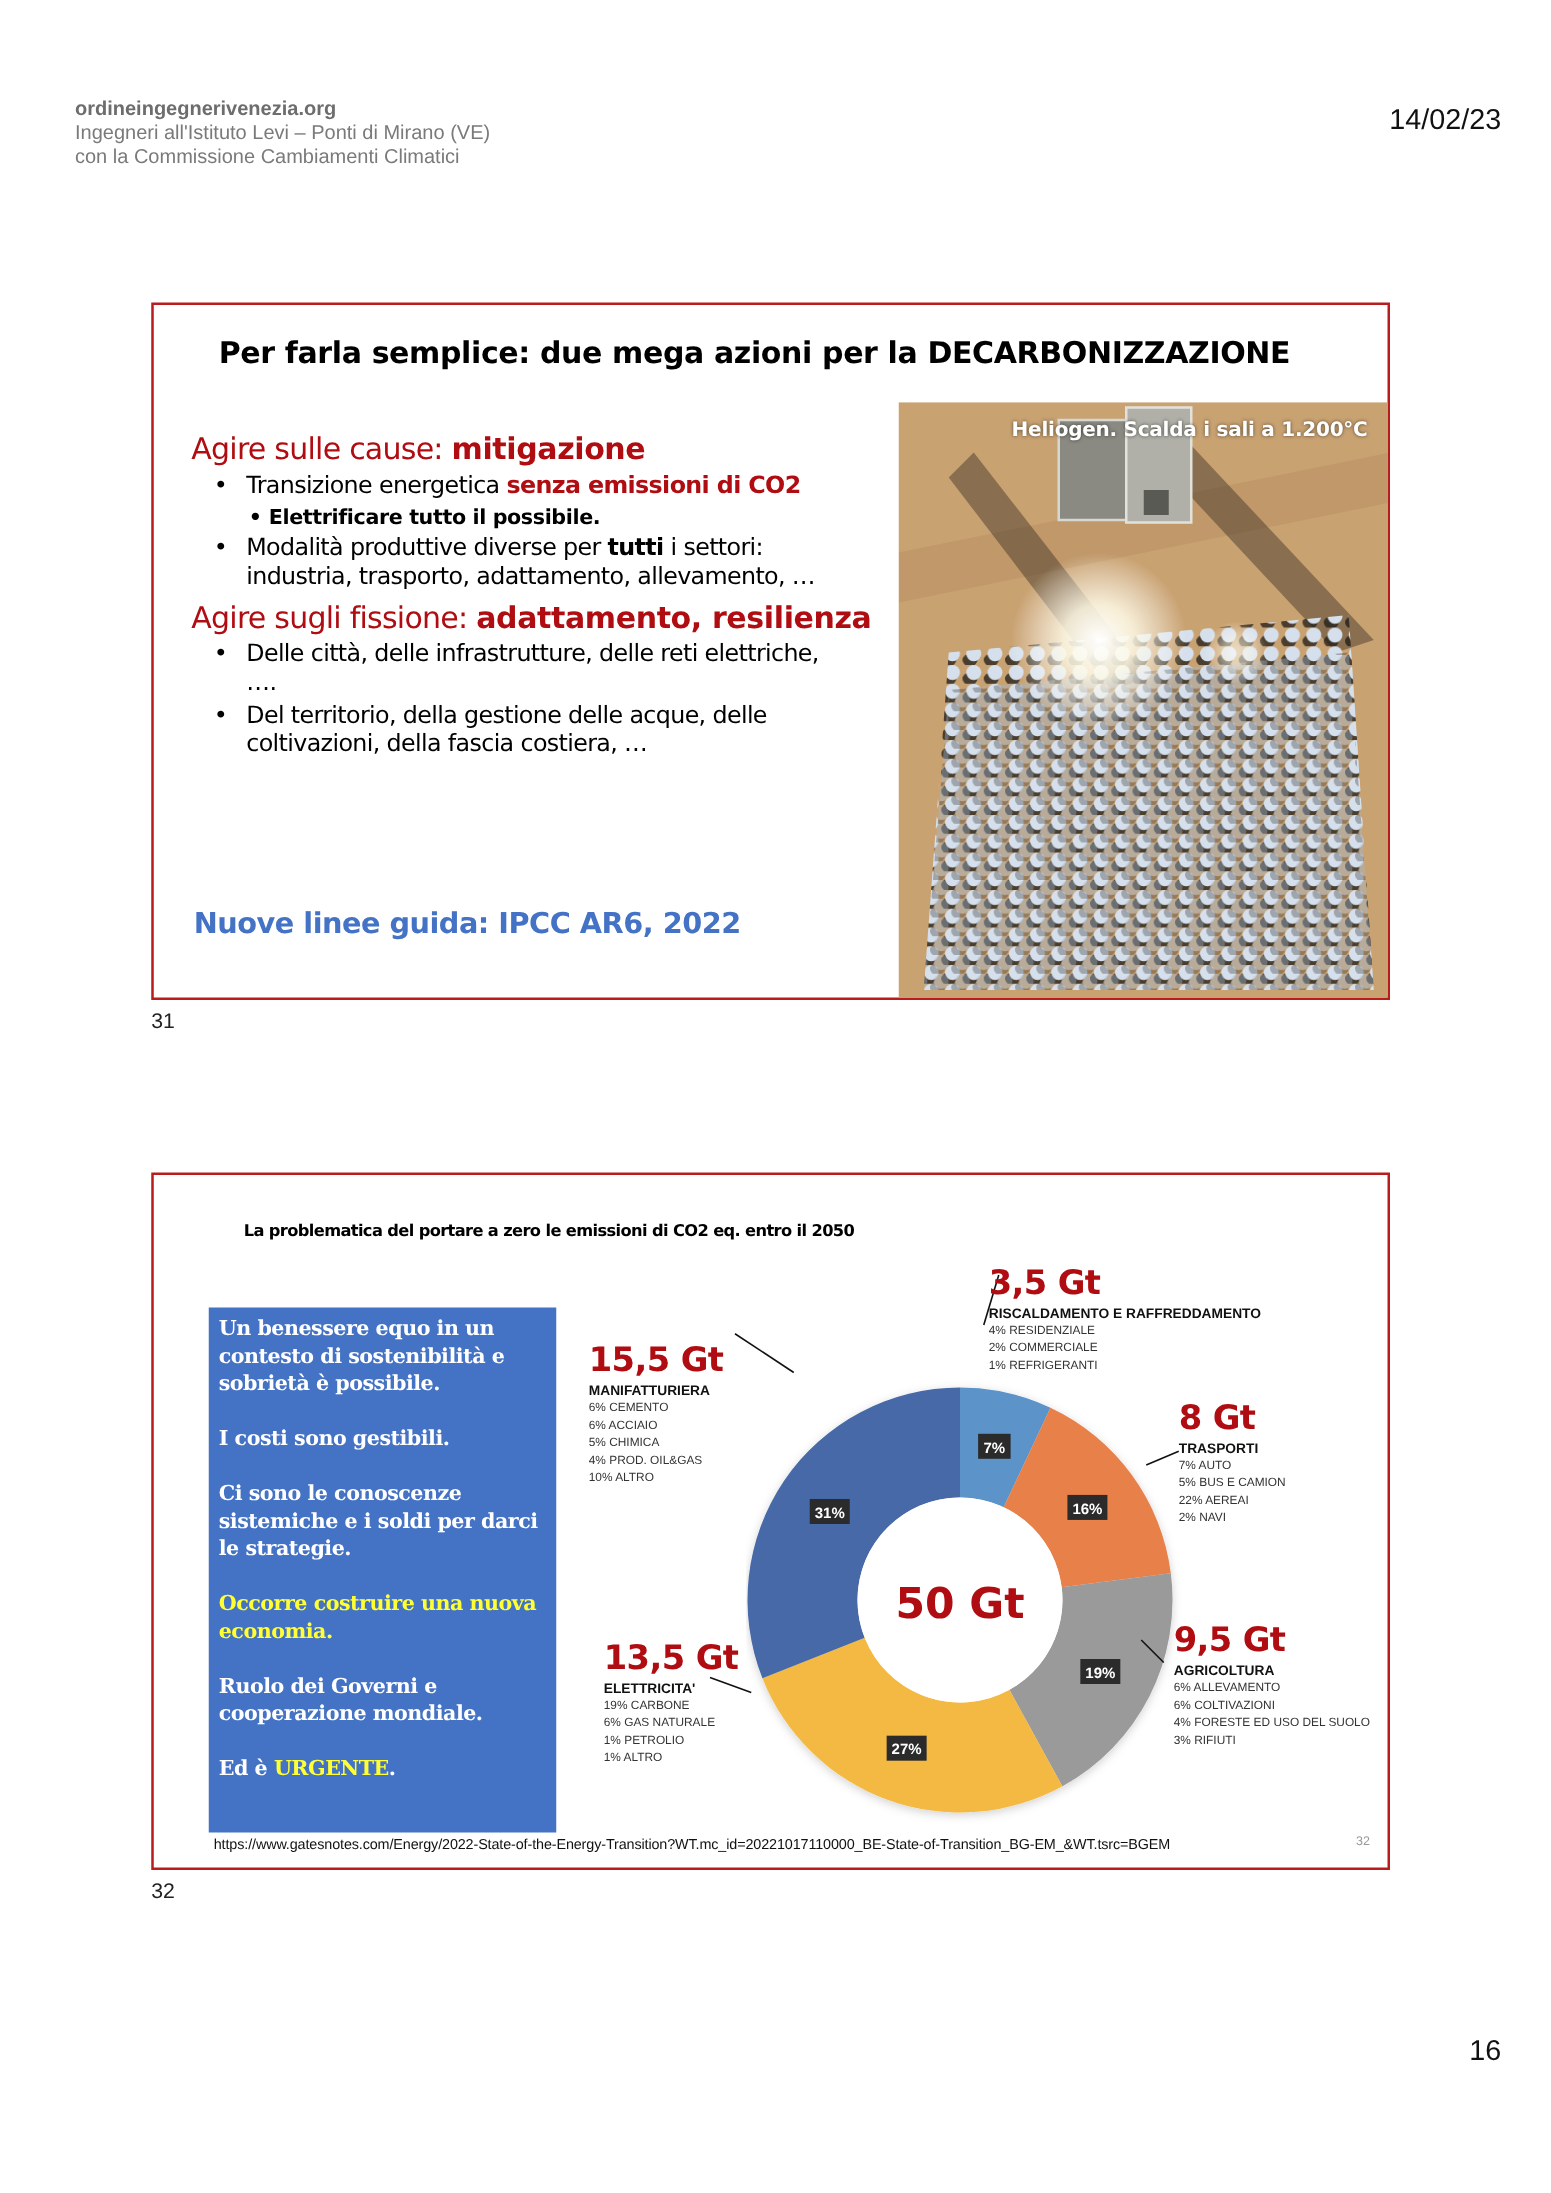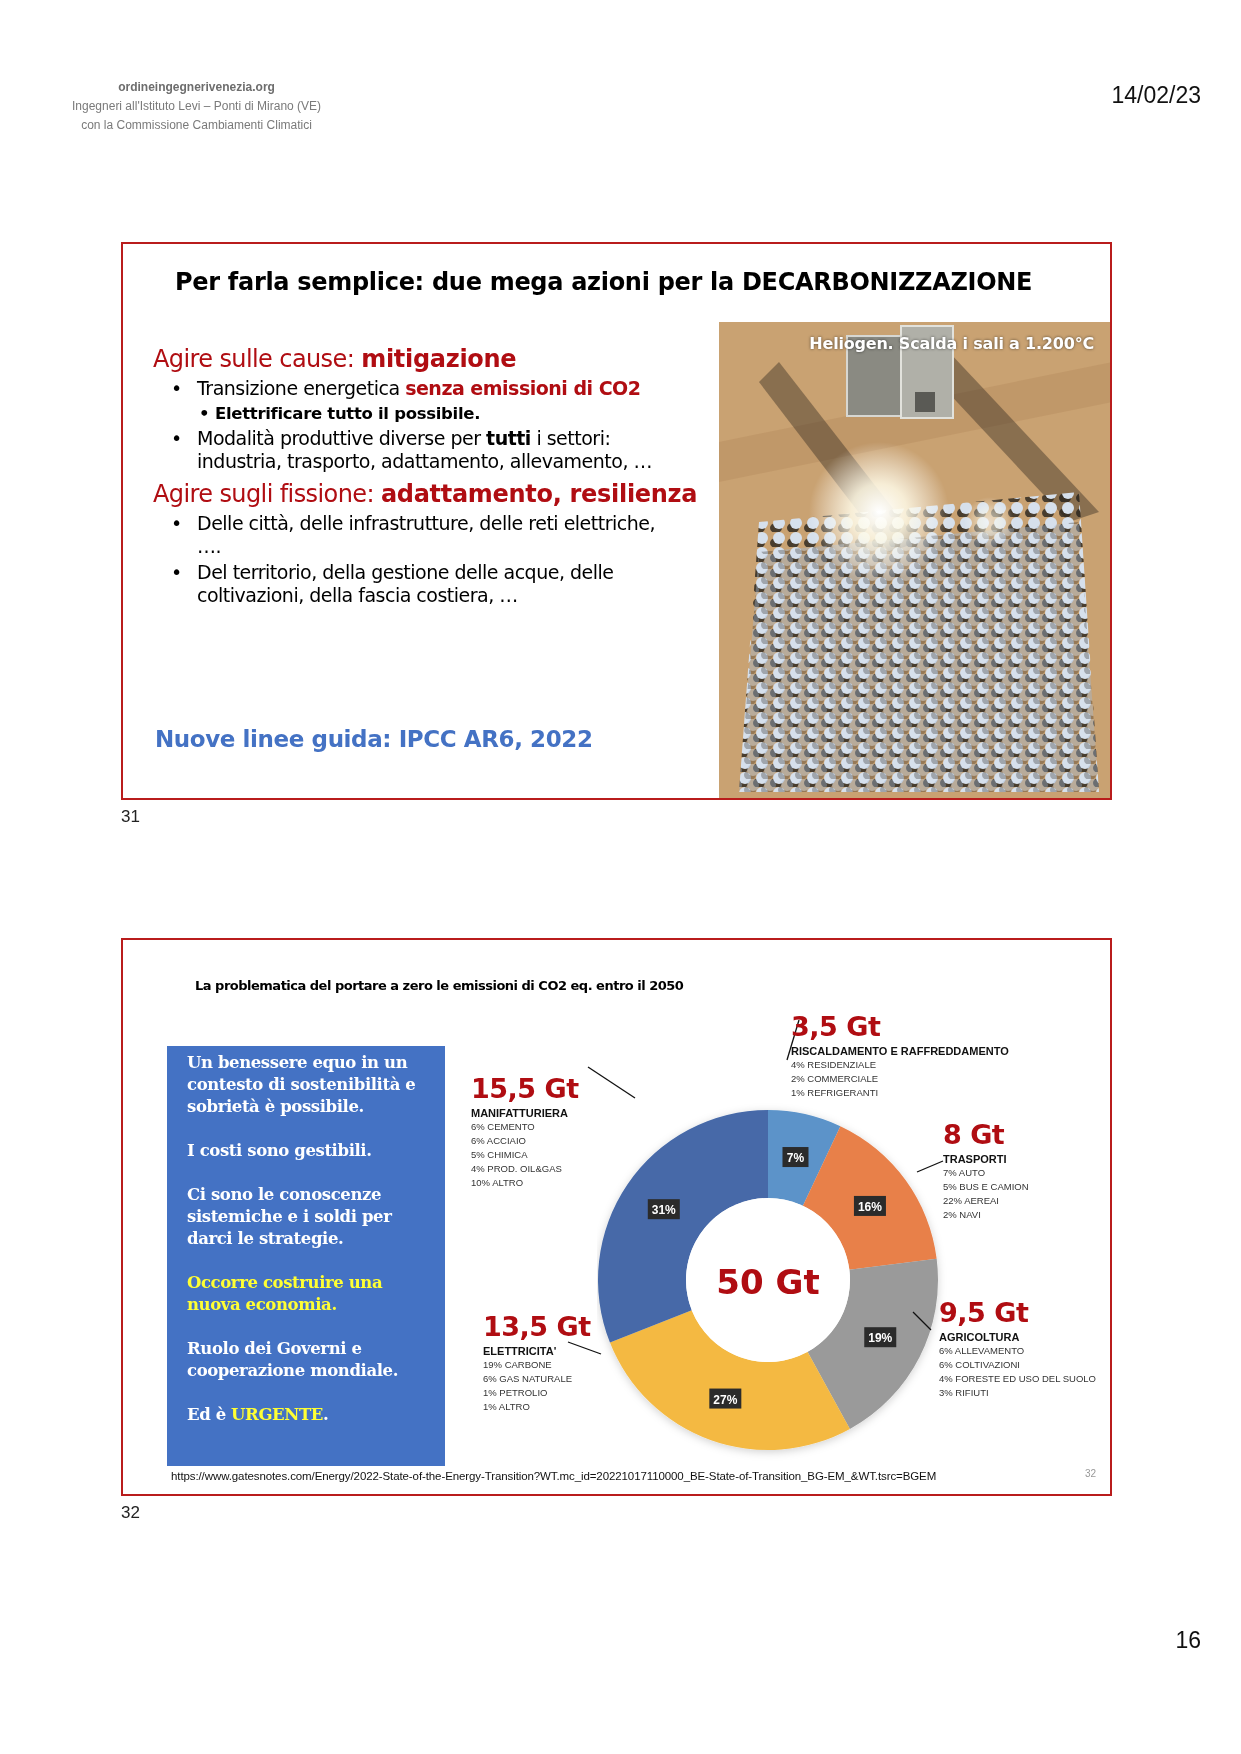--- a/index.html
+++ b/index.html
@@ -1,18 +1,18 @@
 <!DOCTYPE html>
 <html><head>
 <meta charset="utf-8">
 <style>
   html, body { margin: 0; padding: 0; background: #ffffff; }
   body { width: 1241px; height: 1754px; position: relative; overflow: hidden; font-family: "DejaVu Sans", sans-serif; color: #000; }
 
-  .hdr { position: absolute; left: 72px; top: 78px; font-family: "Liberation Sans", sans-serif; color: #7a7a7a; font-size: 12px; line-height: 19px; text-align: center; }
+  .hdr { position: absolute; left: 60px; top: 78px; font-family: "Liberation Sans", sans-serif; color: #7a7a7a; font-size: 16px; line-height: 19px; }
   .hdr .org { font-weight: bold; color: #6d6d6d; }
   .date { position: absolute; right: 40px; top: 82px; font-family: "Liberation Sans", sans-serif; font-size: 23px; color: #111; }
   .pagenum { position: absolute; right: 40px; top: 1627px; font-family: "Liberation Sans", sans-serif; font-size: 23px; color: #111; }
 
   .slide { position: absolute; left: 121px; width: 991px; border: 2px solid #b91c1c; background: #fff; box-sizing: border-box; overflow: hidden; }
   #slide31 { top: 242px; height: 558px; }
   #slide32 { top: 938px; height: 558px; }
   .slnum { position: absolute; left: 121px; font-family: "Liberation Sans", sans-serif; font-size: 17px; color: #222; }
 
   
@@ -25,21 +25,21 @@
   .lvl2 { position: relative; padding-left: 62px; font-size: 16.5px; line-height: 20px; font-weight: bold; letter-spacing: -0.3px; margin-top: 4px; }
   .lvl2::before { content: "•"; position: absolute; left: 46px; top: 0; }
   .red-b { color: #b00d12; font-weight: bold; }
   .guide { position: absolute; left: 32px; top: 482px; font-size: 23px; font-weight: bold; color: #4472c4; letter-spacing: -0.4px; }
 
   .photo { position: absolute; left: 596px; top: 78px; width: 393px; height: 478px; background: #c9a475; overflow: hidden; }
   .photo-caption { position: absolute; right: 18px; top: 12px; color: #fff; font-weight: bold; font-size: 16px; text-shadow: 0 0 3px rgba(0,0,0,0.6); letter-spacing: -0.2px; text-align: center; }
 
   
   .s32-title { position: absolute; left: 72px; top: 38px; font-size: 13px; font-weight: bold; letter-spacing: -0.5px; }
-  .bluebox { position: absolute; left: 44px; top: 106px; width: 278px; height: 420px; background: #4472c4; color: #fff; box-sizing: border-box; padding: 6px 20px; font-family: "DejaVu Serif", serif; font-weight: bold; font-size: 16.5px; line-height: 22px; letter-spacing: -0.4px; }
+  .bluebox { position: absolute; left: 44px; top: 106px; width: 278px; height: 420px; background: #4472c4; color: #fff; box-sizing: border-box; padding: 6px 8px; font-family: "DejaVu Serif", serif; font-weight: bold; font-size: 16.5px; line-height: 22px; letter-spacing: -0.4px; }
   .bluebox p { margin: 0 0 22px 0; }
   .yel { color: #ffff33; }
   .source { position: absolute; left: 48px; top: 530px; font-family: "Liberation Sans", sans-serif; font-size: 11.5px; color: #111; letter-spacing: -0.1px; }
   .slideno-small { position: absolute; right: 14px; top: 528px; font-size: 10px; color: #999; font-family: "Liberation Sans", sans-serif; }
 
   .lbl { position: absolute; font-family: "Liberation Sans", sans-serif; }
   .lbl .big { color: #b00d12; font-weight: bold; font-size: 27px; line-height: 30px; font-family: "DejaVu Sans", sans-serif; letter-spacing: -0.5px; }
   .lbl .cat { font-weight: bold; font-size: 11px; color: #111; line-height: 14px; margin-top: 2px; }
   .lbl .sub { font-size: 9.5px; color: #333; line-height: 14px; }
 

